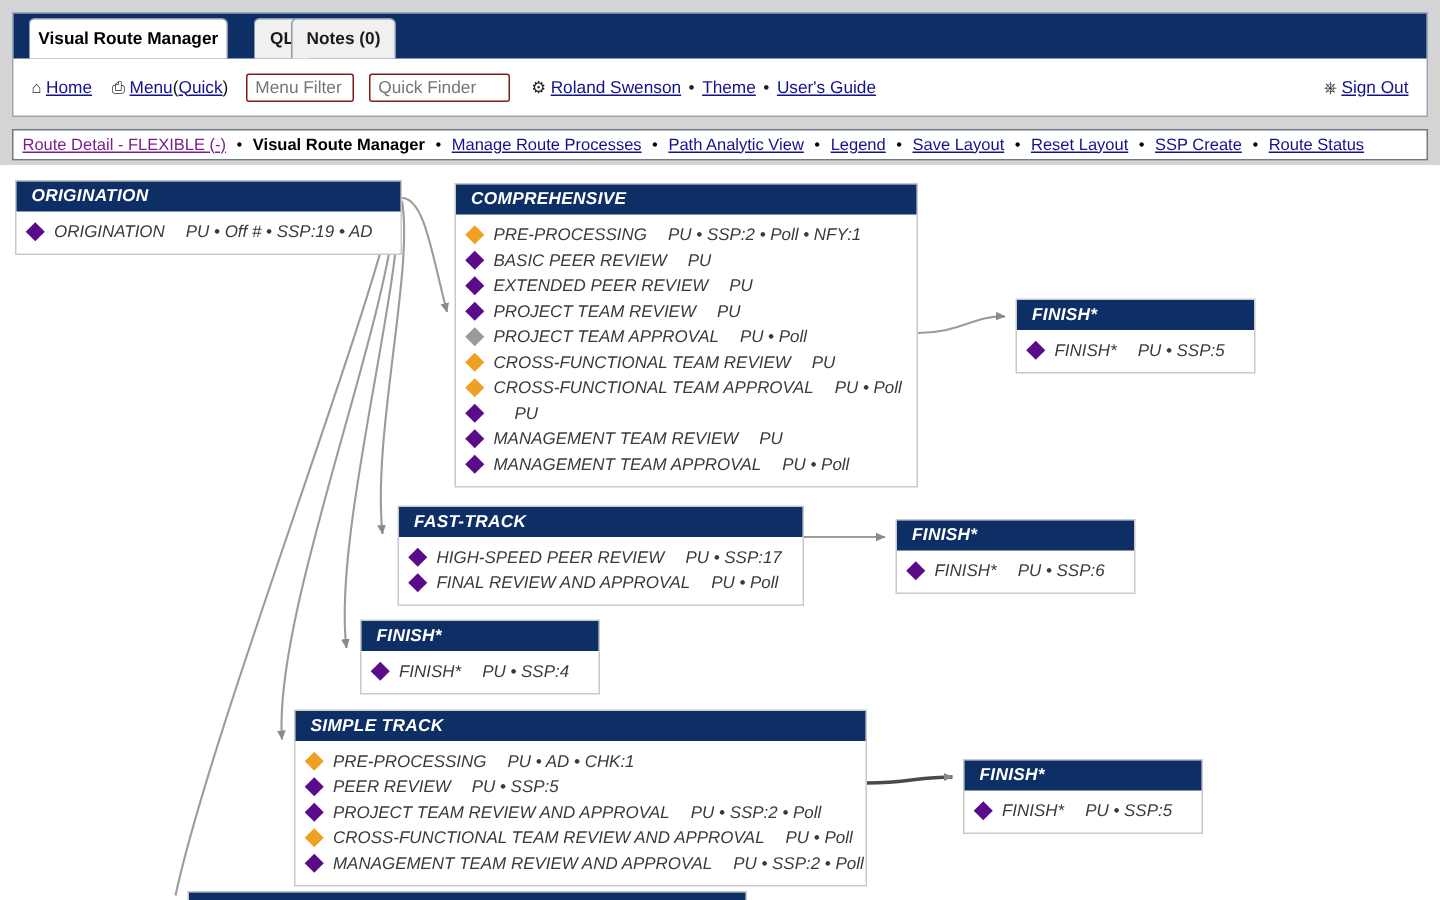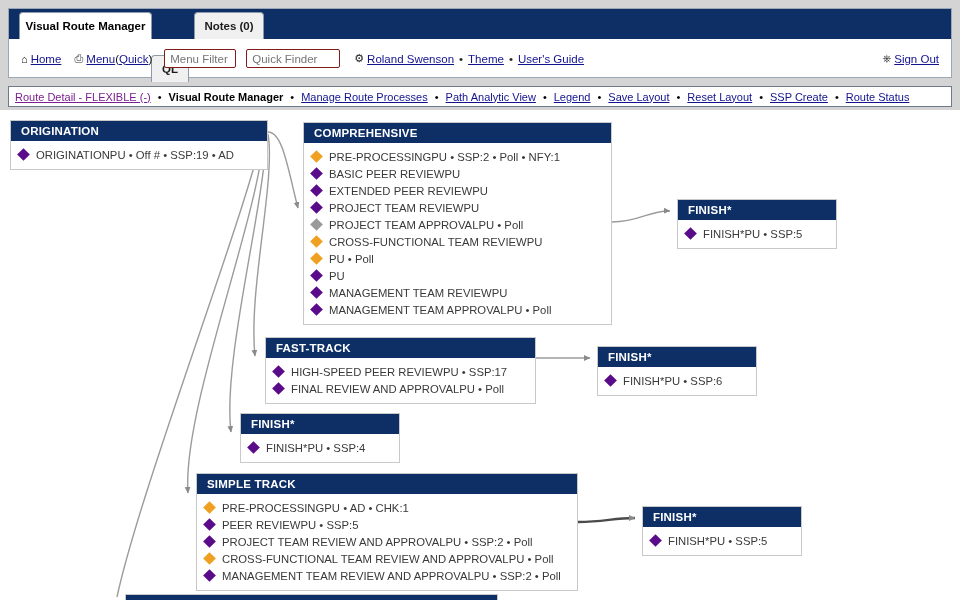--- a/index.html
+++ b/index.html
@@ -32,21 +32,21 @@
     border-radius: 4px 4px 0 0;
     font-size: 11.5px;
     font-weight: bold;
     color: #1b1b1b;
     display: flex; align-items: center; justify-content: center;
     box-sizing: border-box;
     cursor: pointer;
   }
   .tab.active { background: #ffffff; color: #000; }
   .tab-0 { left: 10px; width: 133px; }
-  .tab-1 { left: 142px; width: 38px; font-weight: bold; margin-top: 43px; }
+  .tab-1 { left: 160px; width: 38px; font-weight: bold; }
   .tab-2 { left: 185px; width: 70px; font-weight: bold; }
 
   .toolbar {
     position: absolute; left: 0; top: 30px; right: 0; height: 39px;
     display: flex; align-items: center;
     padding: 0 12px;
     box-sizing: border-box;
     font-size: 11.5px;
     color: #111;
   }
@@ -87,20 +87,21 @@
   .crumb-link.visited { color: #7a1f8f; }
   .crumb-current { color: #000; font-weight: bold; white-space: nowrap; }
   .crumb-dot { margin: 0 7px; color: #000; }
 
   
   .canvas {
     position: absolute; left: 0; top: 110px;
     width: 960px; height: 490px;
     background: #ffffff;
     overflow: hidden;
+    font-style: italic;
   }
   .edges { position: absolute; left: 0; top: 0; width: 960px; height: 490px; }
 
   
   .node {
     position: absolute;
     background: #ffffff;
     border: 1px solid #c9c9c9;
     box-sizing: border-box;
     box-shadow: 0 0 0 0 rgba(0,0,0,0);
@@ -127,21 +128,21 @@
   .dia {
     width: 9px; height: 9px;
     transform: rotate(45deg);
     margin-right: 8px;
     flex: 0 0 auto;
   }
   .dia.purple { background: #5a0b8a; }
   .dia.orange { background: #f0a020; }
   .dia.gray   { background: #9a9a9a; }
   .rlabel { color: #3a3a3a; }
-  .rmeta { color: #3a3a3a; }
+  .rmeta { color: #3a3a3a; margin-left: 14px; }
 
   .partial-node {
     position: absolute;
     background: #ffffff;
     border: 1px solid #c9c9c9;
     border-bottom: none;
     box-sizing: border-box;
     z-index: 5;
   }
   .partial-node .node-head { height: 20px; }
@@ -286,20 +287,21 @@
               <span class="rlabel">PROJECT TEAM APPROVAL</span>
               <span class="rmeta">PU • Poll</span>
             </div>
             <div class="row">
               <span class="dia orange"></span>
               <span class="rlabel">CROSS-FUNCTIONAL TEAM REVIEW</span>
               <span class="rmeta">PU</span>
             </div>
             <div class="row">
               <span class="dia orange"></span>
+              <span class="rlabel">CROSS-FUNCTIONAL TEAM APPROVAL</span>
               <span class="rmeta">PU • Poll</span>
             </div>
             <div class="row">
               <span class="dia purple"></span>
               <span class="rmeta">PU</span>
             </div>
             <div class="row">
               <span class="dia purple"></span>
               <span class="rlabel">MANAGEMENT TEAM REVIEW</span>
               <span class="rmeta">PU</span>

